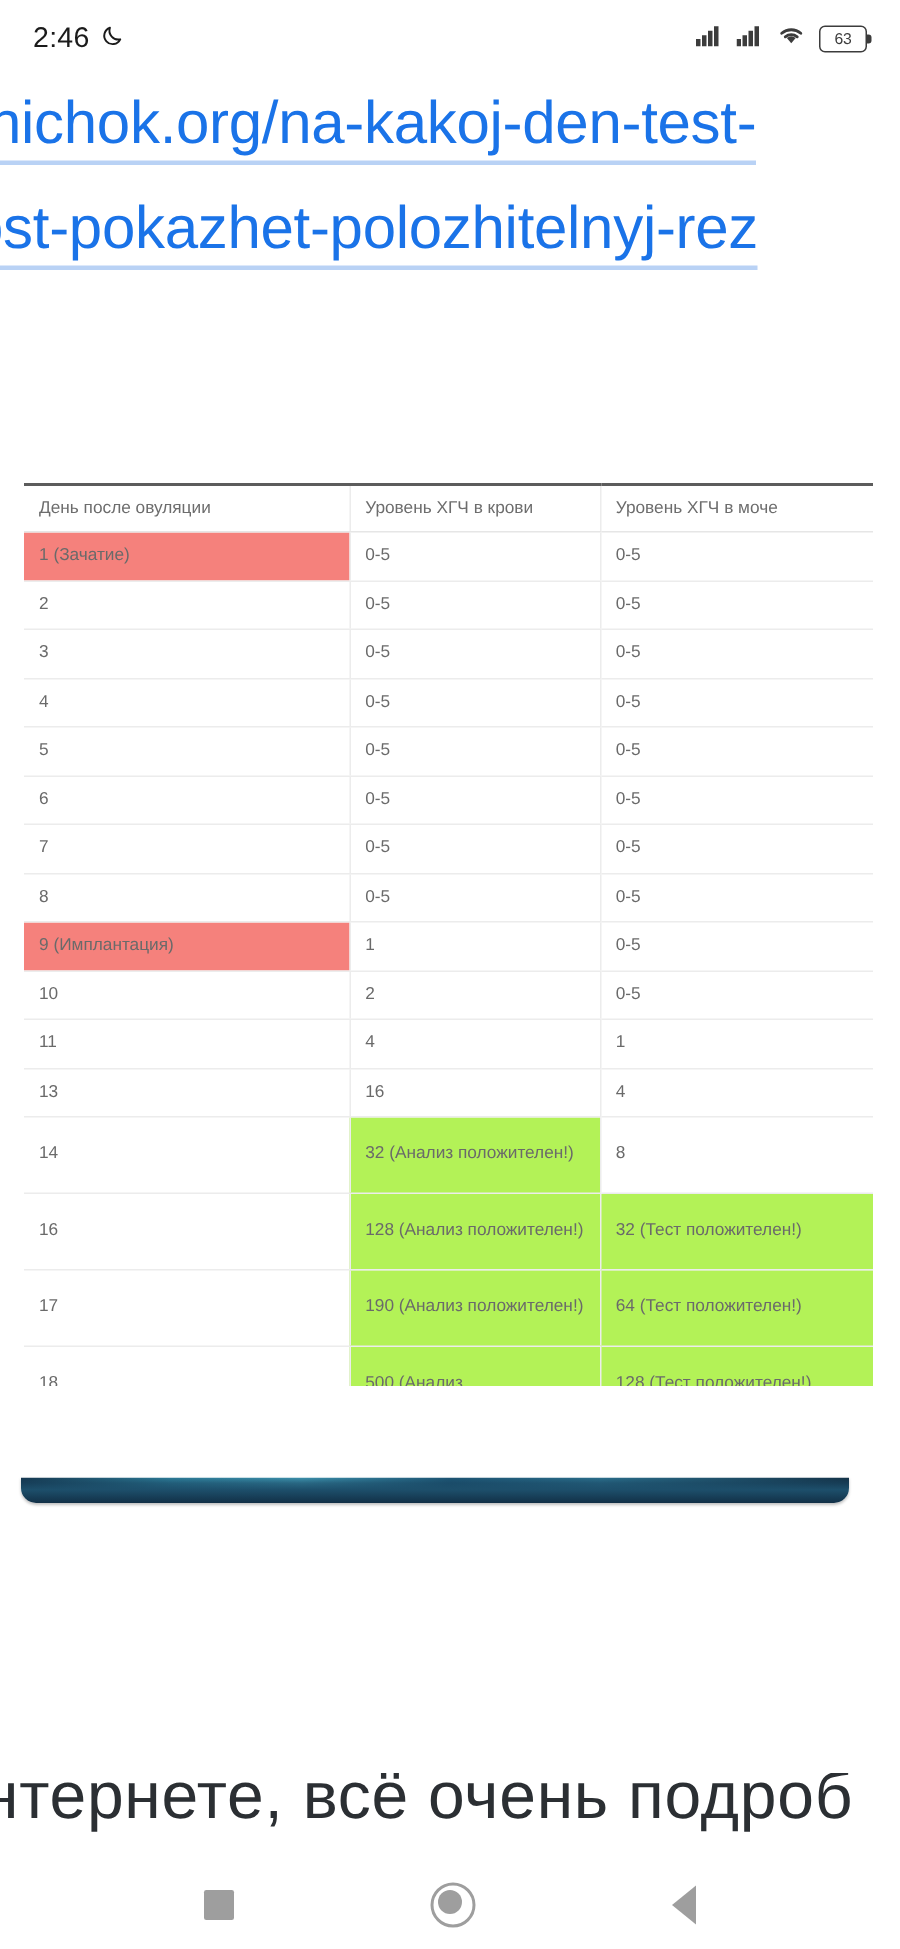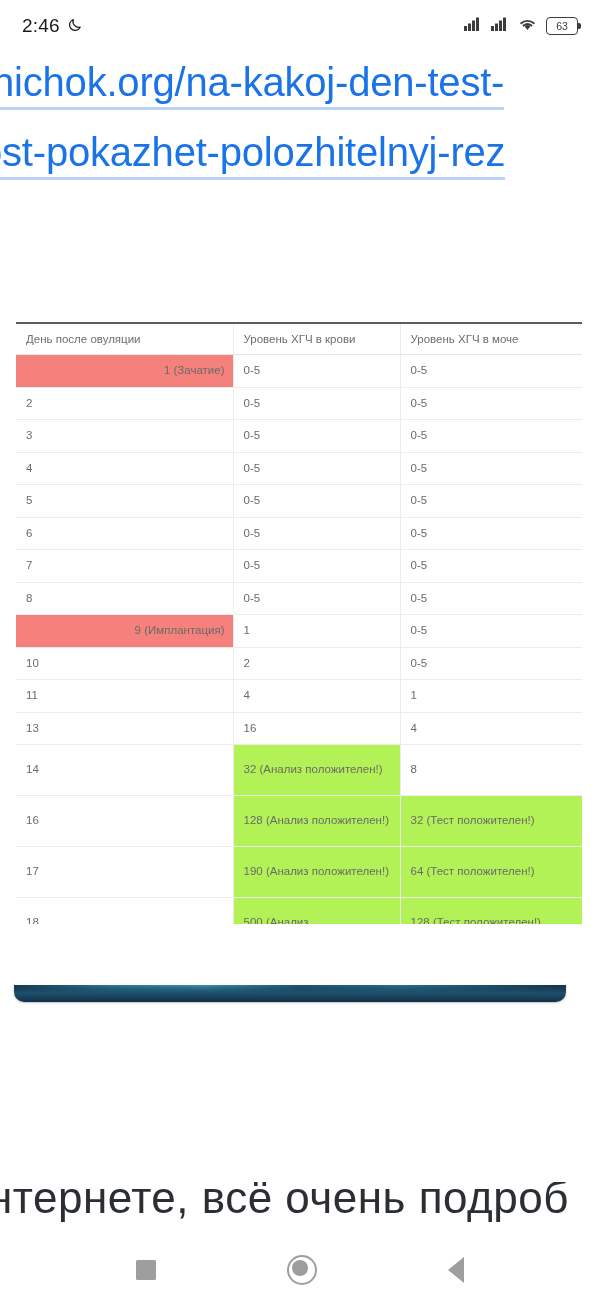--- a/index.html
+++ b/index.html
@@ -129,21 +129,21 @@
     vertical-align: middle;
     line-height: 1.35;
     color: #6a6a6a;
     font-size: 11.5px;
   }
   table.hcg tbody td.col2,
   table.hcg thead th.col2 { border-left: 1px solid #ececec; }
   table.hcg tbody td.col3,
   table.hcg thead th.col3 { border-left: 1px solid #ececec; }
 
-  td.hl-red   { background: #f5817c; color: #5d5d5d; text-align: right; }
+  td.hl-red   { background: #f5817c; color: #5d5d5d; }
   td.hl-green { background: #b3f257; color: #5d5d5d; margin-top: 26px; }
 
   tr.tall td { height: 34px; }
 
   
   .teal-strip {
     position: absolute;
     left: 14px;
     top: 985px;
     width: 552px;

